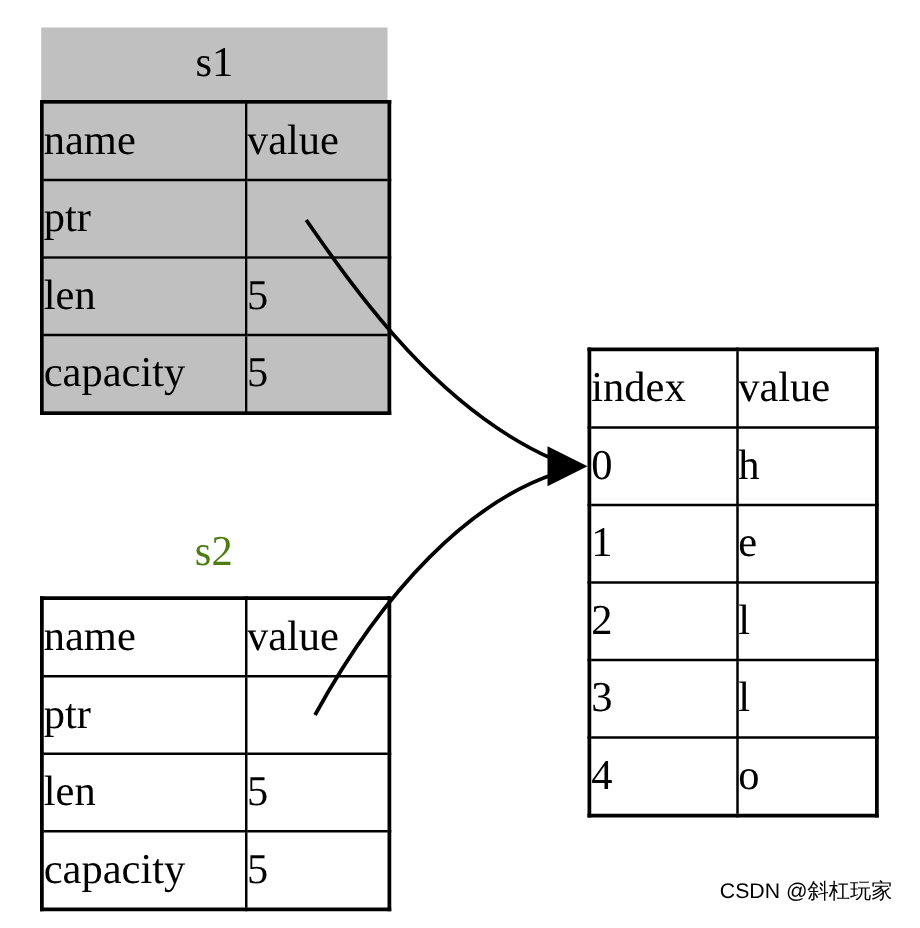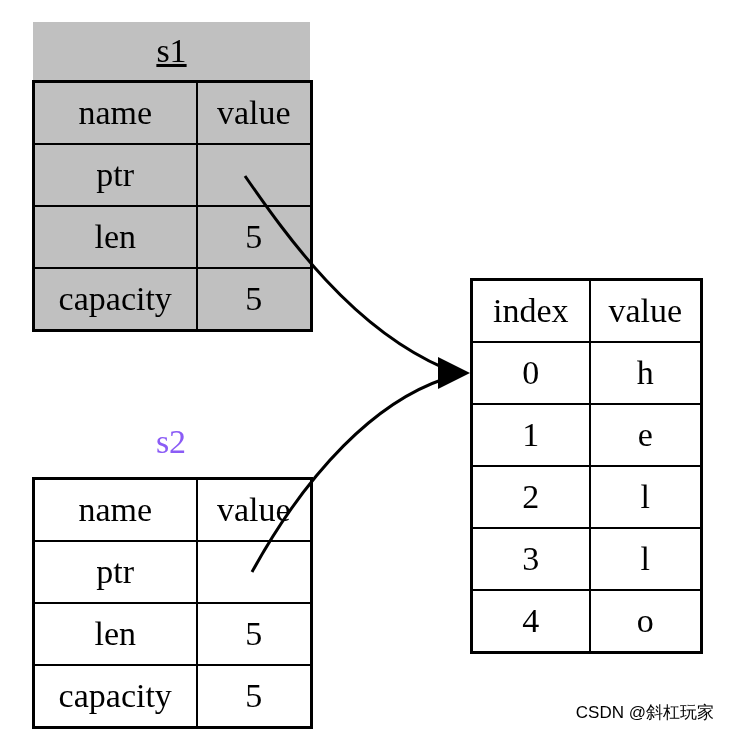--- a/index.html
+++ b/index.html
@@ -15,39 +15,39 @@
     background: #ffffff;
     overflow: hidden;
   }
   .abs { position: absolute; }
 
   
   .title-band {
     left: 33px; top: 22px; width: 277px; height: 58px;
     background: var(--gray, #c0c0c0);
     display: flex; align-items: center; justify-content: center;
-    font-size: 34px; color: #000; text-decoration: underline;
+    font-size: 34px; color: #000;
   }
   .plain-title {
     left: 32px; top: 423px; width: 278px; height: 38px;
     display: flex; align-items: center; justify-content: center;
-    font-size: 34px; color: #8b5cf6;
+    font-size: 34px; color: #4d7c0f;
   }
 
   
   table.diagram {
     border-collapse: collapse;
     table-layout: fixed;
     position: absolute;
     font-size: 34px;
     color: #000;
   }
   table.diagram td {
     border: 2px solid var(--border, #000);
-    text-align: center;
+    text-align: left;
     vertical-align: middle;
     padding: 0;
     height: 60px;
     overflow: hidden;
   }
   table.diagram { border: 3px solid var(--border, #000); }
 
   #s1-table { left: 32px; top: 80px;  width: 278px; }
   #s2-table { left: 32px; top: 477px; width: 278px; }
   #heap-table { left: 470px; top: 278px; width: 230px; }

